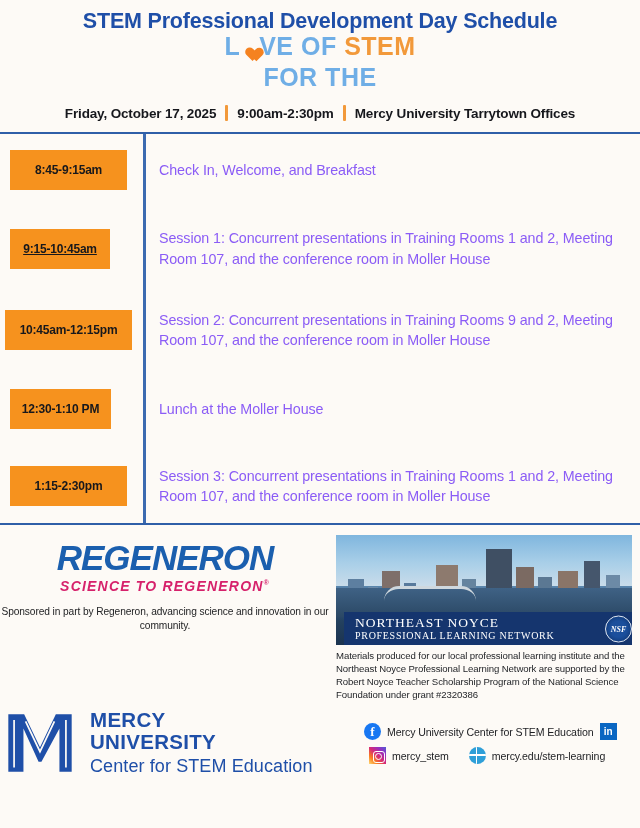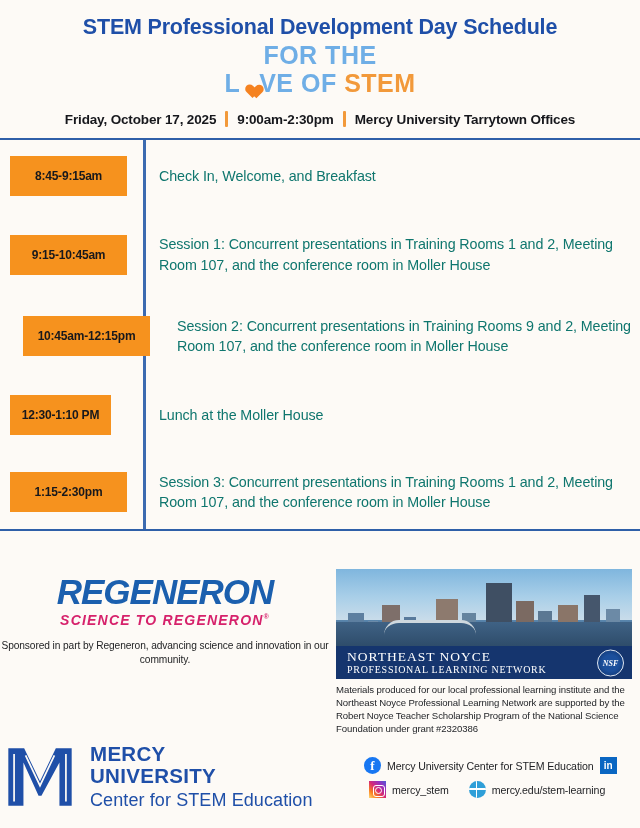--- a/index.html
+++ b/index.html
@@ -6,21 +6,21 @@
   body{
     width:640px;height:828px;
     background:#FDFAF6;
     font-family:"Liberation Sans", sans-serif;
     color:#1b1b1b;
     overflow:hidden;
     position:relative;
   }
 
   
-  .header{padding-top:15px;text-align:center;}
+  .header{padding-top:9px;text-align:center;}
   .main-title{
     font-size:21.5px;font-weight:bold;letter-spacing:-0.2px;
     color:#1F4FA8;line-height:1.12;
   }
   .sub-line{
     font-size:25px;font-weight:bold;letter-spacing:0.5px;
     color:#6FAEE6;line-height:1.16;margin-top:2px;
   }
   .sub-line.two{margin-top:-1px;}
   .stem-orange{color:#F2993A;}
@@ -58,26 +58,26 @@
   .row{display:flex;align-items:center;position:relative;}
   .time-cell{width:143px;flex:0 0 143px;display:flex;}
   .badge{
     background:#F6921E;color:#17181c;
     font-size:12px;font-weight:bold;letter-spacing:-0.2px;
     display:flex;align-items:center;justify-content:center;
     height:40px;margin-left:10px;
   }
   .desc{
     flex:1;padding-left:16px;padding-right:8px;
-    font-size:14.3px;line-height:1.42;color:#0f766e;
+    font-size:14.3px;line-height:1.42;color:#8b5cf6;
     letter-spacing:-0.1px;
   }
 
   
-  .footer{position:relative;margin-top:28px;}
+  .footer{position:relative;}
   .foot-top{display:flex;}
   .foot-left{width:330px;flex:0 0 330px;text-align:center;padding-top:15px;}
   .regeneron{
     font-size:35px;font-weight:bold;font-style:italic;
     color:#1B5FAE;letter-spacing:-1px;line-height:1;
   }
   .regeneron-tag{
     font-size:14px;font-weight:bold;font-style:italic;
     color:#D6216B;letter-spacing:1.2px;margin-top:3px;
   }
@@ -105,21 +105,21 @@
   .b8{left:180px;width:18px;height:34px;background:#7b6a62;}
   .b9{left:202px;width:14px;height:24px;background:#5b7893;}
   .b10{left:222px;width:20px;height:30px;background:#8a7568;}
   .b11{left:248px;width:16px;height:40px;background:#45566c;}
   .b12{left:270px;width:14px;height:26px;background:#6c8aa6;}
   .water{position:absolute;left:0;bottom:28px;width:100%;height:26%;
     background:linear-gradient(#3f6285,#2b4865);}
   .bridge{position:absolute;left:48px;bottom:44px;width:92px;height:12px;
     border-top:3px solid #cfd8de;border-radius:46px 46px 0 0;}
   .noyce-bar{
-    position:absolute;left:0;bottom:0;width:100%;height:33px;
+    position:absolute;left:8px;bottom:0;width:100%;height:33px;
     background:#15356e;display:flex;align-items:center;
   }
   .noyce-txt{padding-left:11px;color:#fff;}
   .noyce-t1{font-family:"Liberation Serif",serif;font-size:13.5px;letter-spacing:1px;line-height:1.05;}
   .noyce-t2{font-family:"Liberation Serif",serif;font-size:10px;letter-spacing:0.7px;line-height:1.1;}
   .nsf{
     position:absolute;right:8px;top:50%;transform:translateY(-50%);
     width:25px;height:25px;border-radius:50%;
     background:radial-gradient(circle,#1b4f9c 45%,#0d2f66 100%);
     border:1.5px solid #dfe7f2;
@@ -158,24 +158,24 @@
     width:5px;height:5px;border:1.5px solid #fff;border-radius:50%;z-index:2;}
   .ico.web{border-radius:50%;background:#2F9FD8;position:relative;overflow:hidden;}
   .ico.web::after{content:"";position:absolute;left:0;top:7.2px;width:17px;height:1.4px;background:#fff;}
   .ico.web::before{content:"";position:absolute;left:7.2px;top:0;width:1.4px;height:17px;background:#fff;}
 </style>
 </head>
 <body>
 
 <div class="header">
   <div class="main-title">STEM Professional Development Day Schedule</div>
-  <div class="sub-line">FOR THE</div>
   <div class="sub-line two">
     <span>L</span><span class="heart"></span><span>VE OF </span><span class="stem-orange">STEM</span>
   </div>
+  <div class="sub-line">FOR THE</div>
 </div>
 
 <div class="meta-row">
   <span>Friday, October 17, 2025</span>
   <span class="meta-sep"></span>
   <span>9:00am-2:30pm</span>
   <span class="meta-sep"></span>
   <span>Mercy University Tarrytown Offices</span>
 </div>
 <div class="rule top"></div>
@@ -185,26 +185,26 @@
 
   <div class="row" style="height:72px;">
     <div class="time-cell">
       <div class="badge" style="width:117px;">8:45-9:15am</div>
     </div>
     <div class="desc">Check In, Welcome, and Breakfast</div>
   </div>
 
   <div class="row" style="height:85px;">
     <div class="time-cell">
-      <div class="badge" style="width:117px;">9:15-10:45am</div>
+      <div class="badge" style="width:100px;text-decoration:underline;">9:15-10:45am</div>
     </div>
     <div class="desc">Session 1: Concurrent presentations in Training Rooms 1 and 2, Meeting Room 107, and the conference room in Moller House</div>
   </div>
 
-  <div class="row" style="height:78px;padding-left:18px;">
+  <div class="row" style="height:78px;">
     <div class="time-cell">
       <div class="badge" style="width:127px;margin-left:5px;">10:45am-12:15pm</div>
     </div>
     <div class="desc">Session 2: Concurrent presentations in Training Rooms 9 and 2, Meeting Room 107, and the conference room in Moller House</div>
   </div>
 
   <div class="row" style="height:80px;">
     <div class="time-cell">
       <div class="badge" style="width:101px;">12:30-1:10 PM</div>
     </div>

